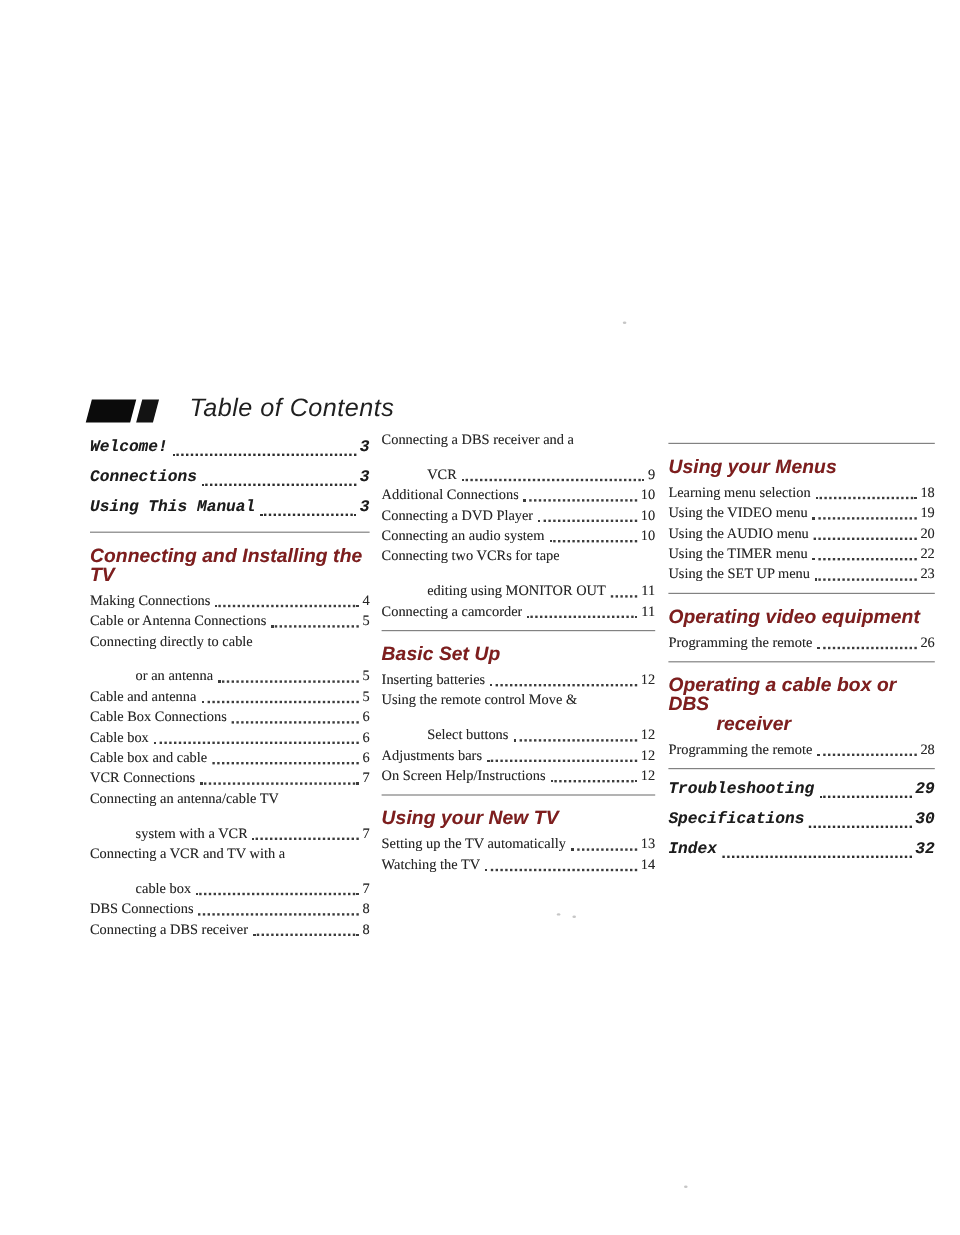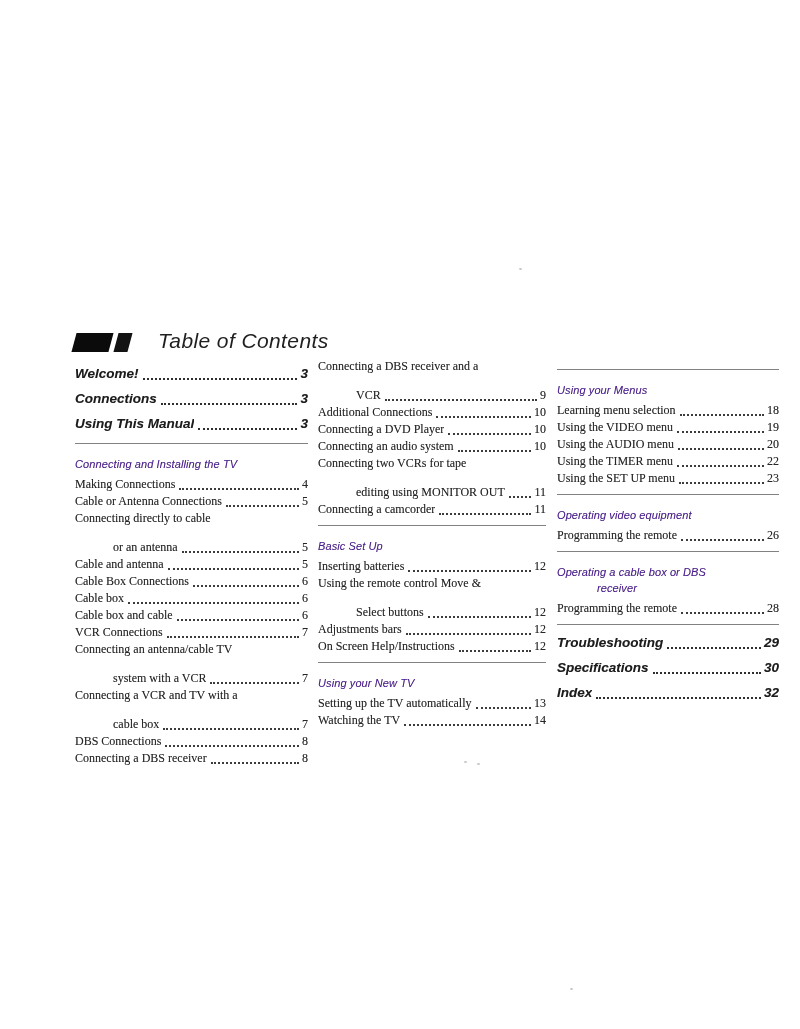--- a/index.html
+++ b/index.html
@@ -23,28 +23,28 @@
   #col3{left:557px;top:362px;width:222px;}
 
   .entry{display:flex;align-items:flex-end;font-size:12px;line-height:17px;
          white-space:nowrap;text-shadow:0 0 0.4px rgba(20,20,20,0.35);}
   .entry .label{overflow:hidden;}
   .entry .label.ind{padding-left:38px;margin-top:12px;}
   .leader{flex:1;border-bottom:2px dotted #3c3c3c;margin:0 3px 3px 4px;min-width:8px;}
   .page{flex:none;}
 
   .entry.major{
-    font-family:Liberation Sans, sans-serif;font-weight:bold;font-style:italic;
+    font-family:Liberation Mono, monospace;font-weight:bold;font-style:italic;
     font-size:13.5px;line-height:25px;color:#1c1c1c;
   }
   .entry.major .leader{border-bottom:2px dotted #2e2e2e;margin-bottom:6px;}
 
   .heading{
-    font-family:"Liberation Sans", sans-serif;font-weight:normal;font-style:italic;
-    font-size:11px;line-height:16px;margin:7px 0 4px;color:#4c1d95;
+    font-family:"Liberation Sans", sans-serif;font-weight:bold;font-style:italic;
+    font-size:16px;line-height:16px;margin:7px 0 4px;color:#7f1d1d;
     letter-spacing:0.1px;text-shadow:0 0 0.4px rgba(20,20,20,0.35);
   }
   .heading .line2{display:block;padding-left:40px;}
 
   .rule{border-top:1px solid #828282;margin:7px 0 5px;height:0;}
 
   .speckle{position:absolute;width:3px;height:2px;background:#c6c6c6;border-radius:50%;}
 </style>
 </head>
 <body>

